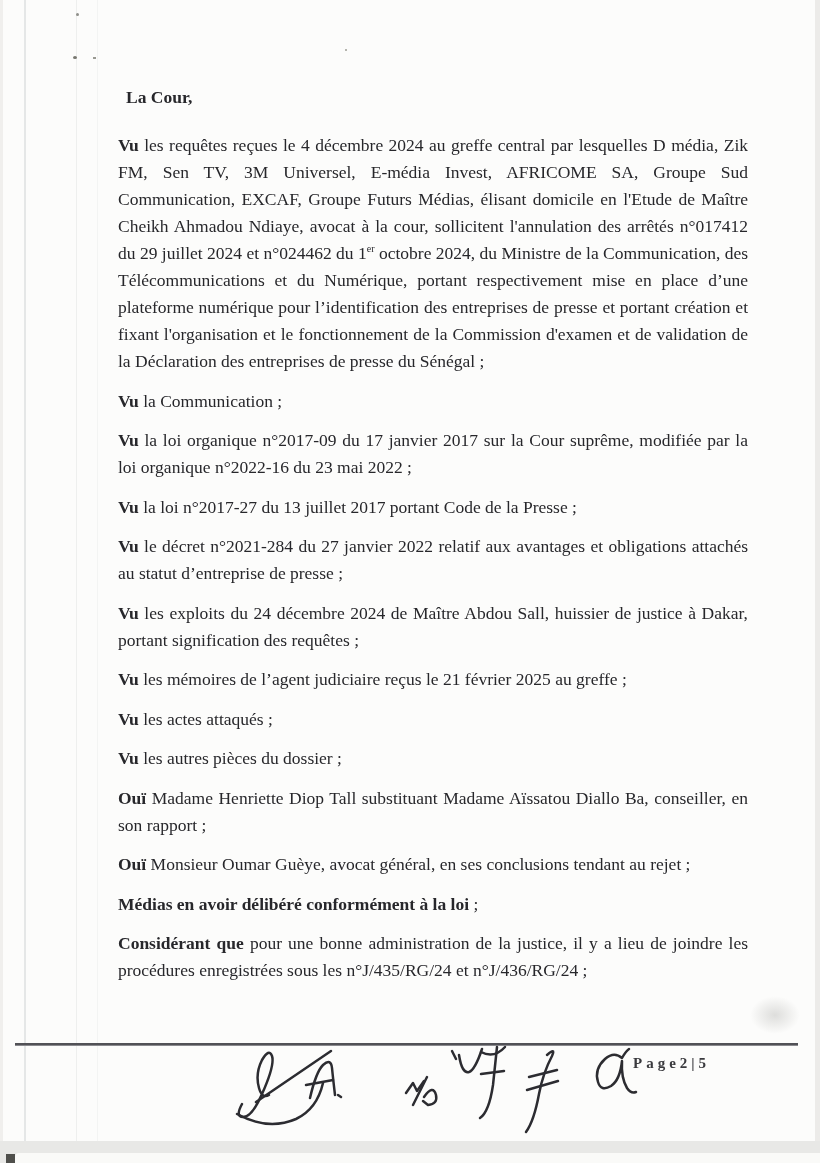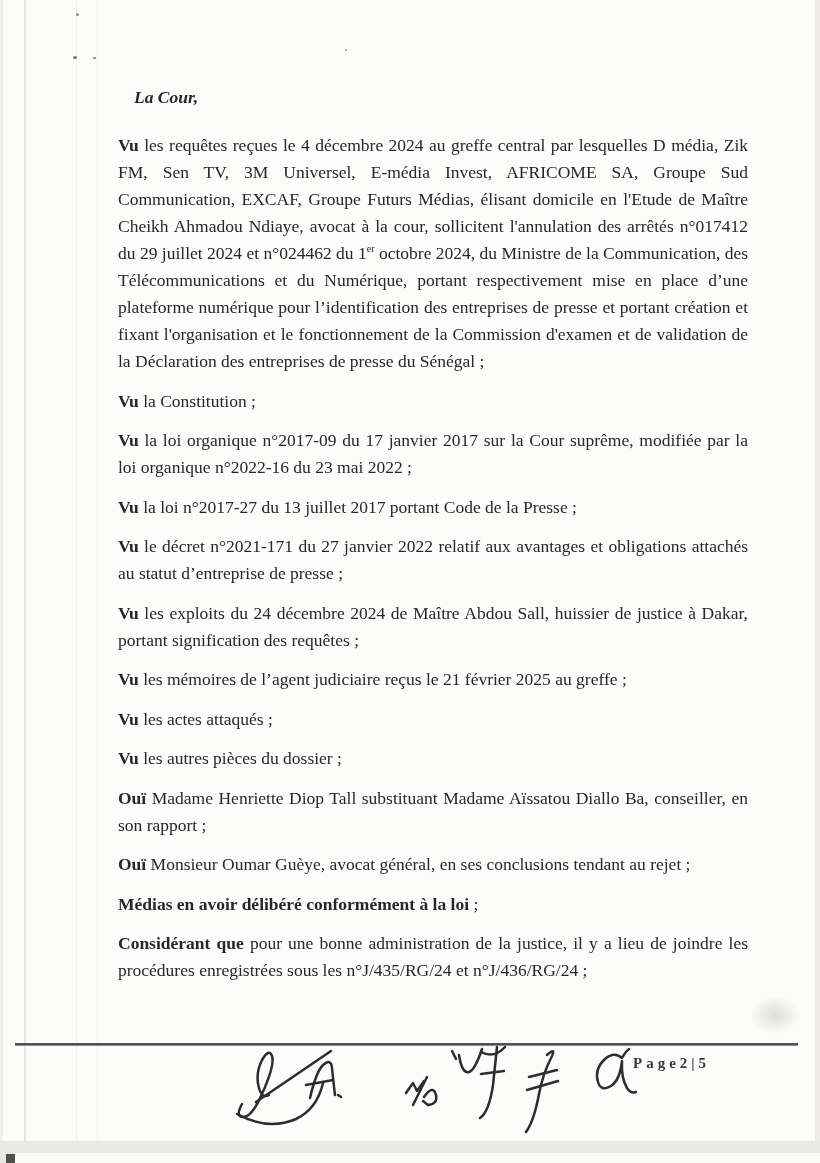--- a/index.html
+++ b/index.html
@@ -26,21 +26,21 @@
   .speck-2 { left: 73px; top: 56px; width: 4px; height: 3px; background: #77776f; border-radius: 50%; }
   .speck-3 { left: 93px; top: 57px; width: 3px; height: 2px; background: #999992; }
   .speck-4 { left: 345px; top: 49px; width: 2px; height: 2px; background: #b5b5ae; }
   .smudge  { left: 750px; top: 996px; width: 50px; height: 38px;
              background: radial-gradient(ellipse at center, rgba(150,150,146,.30), rgba(150,150,146,0) 70%); }
   
   .content {
     position: absolute; left: 118px; top: 84px; width: 630px;
     font-size: 17.5px; line-height: 27px; color: #27272b;
   }
-  .salutation { font-weight: bold; margin: 0 0 21px 16px; font-style: italic; }
+  .salutation { font-weight: bold; margin: 0 0 21px 8px; }
   p.para { margin: 0 0 12.5px 0; text-align: justify; }
   p.para b { font-weight: bold; }
   sup.ord { font-size: 10px; line-height: 0; }
   
   .footer-rule {
     position: absolute; left: 15px; top: 1043px; width: 783px; height: 3px;
     border-top: 2px solid #515156; border-bottom: 1px solid #8a8a8e;
   }
   .page-label {
     position: absolute; left: 633px; top: 1055px;
@@ -72,27 +72,27 @@
   <div class="artifact speck-3"></div>
   <div class="artifact speck-4"></div>
   <div class="artifact smudge"></div>
 
   <div class="content">
 
     <p class="salutation">La Cour,</p>
 
     <p class="para"><b>Vu</b><span> les requêtes reçues le 4 décembre 2024 au greffe central par lesquelles D média, Zik FM, Sen TV, 3M Universel, E-média Invest, AFRICOME SA, Groupe Sud Communication, EXCAF, Groupe Futurs Médias, élisant domicile en l'Etude de Maître Cheikh Ahmadou Ndiaye, avocat à la cour, sollicitent l'annulation des arrêtés n°017412 du 29 juillet 2024 et n°024462 du 1</span><sup class="ord">er</sup><span> octobre 2024, du Ministre de la Communication, des Télécommunications et du Numérique, portant respectivement mise en place d’une plateforme numérique pour l’identification des entreprises de presse et portant création et fixant l'organisation et le fonctionnement de la Commission d'examen et de validation de la Déclaration des entreprises de presse du Sénégal ;</span></p>
 
-    <p class="para"><b>Vu</b><span> la Constitution ;</span></p>
+    <p class="para"><b>Vu</b><span> la Communication ;</span></p>
 
     <p class="para"><b>Vu</b><span> la loi organique n°2017-09 du 17 janvier 2017 sur la Cour suprême, modifiée par la loi organique n°2022-16 du 23 mai 2022 ;</span></p>
 
     <p class="para"><b>Vu</b><span> la loi n°2017-27 du 13 juillet 2017 portant Code de la Presse ;</span></p>
 
-    <p class="para"><b>Vu</b><span> le décret n°2021-171 du 27 janvier 2022 relatif aux avantages et obligations attachés au statut d’entreprise de presse ;</span></p>
+    <p class="para"><b>Vu</b><span> le décret n°2021-284 du 27 janvier 2022 relatif aux avantages et obligations attachés au statut d’entreprise de presse ;</span></p>
 
     <p class="para"><b>Vu</b><span> les exploits du 24 décembre 2024 de Maître Abdou Sall, huissier de justice à Dakar, portant signification des requêtes ;</span></p>
 
     <p class="para"><b>Vu</b><span> les mémoires de l’agent judiciaire reçus le 21 février 2025 au greffe ;</span></p>
 
     <p class="para"><b>Vu</b><span> les actes attaqués ;</span></p>
 
     <p class="para"><b>Vu</b><span> les autres pièces du dossier ;</span></p>
 
     <p class="para"><b>Ouï</b><span> Madame Henriette Diop Tall substituant Madame Aïssatou Diallo Ba, conseiller, en son rapport ;</span></p>

